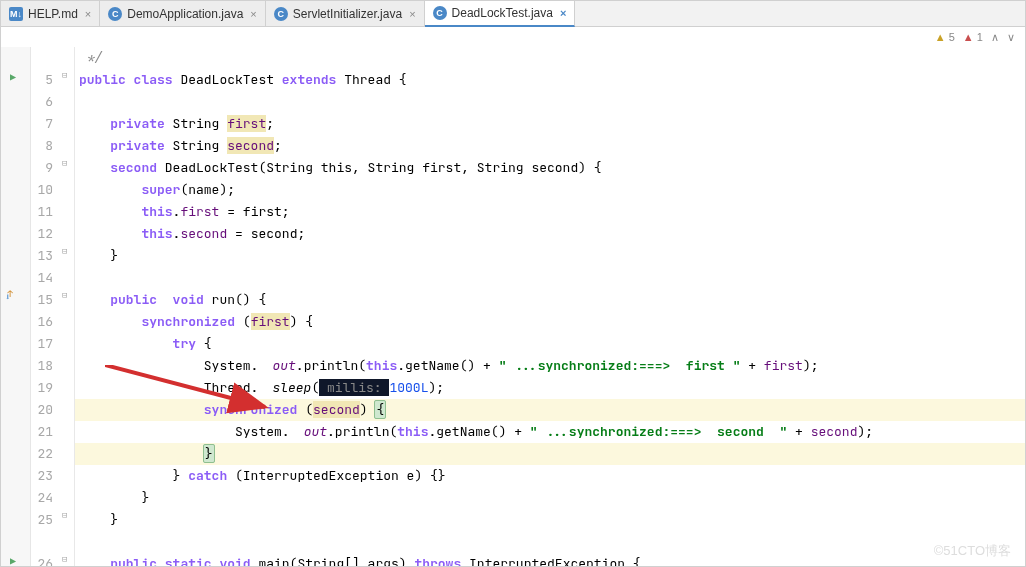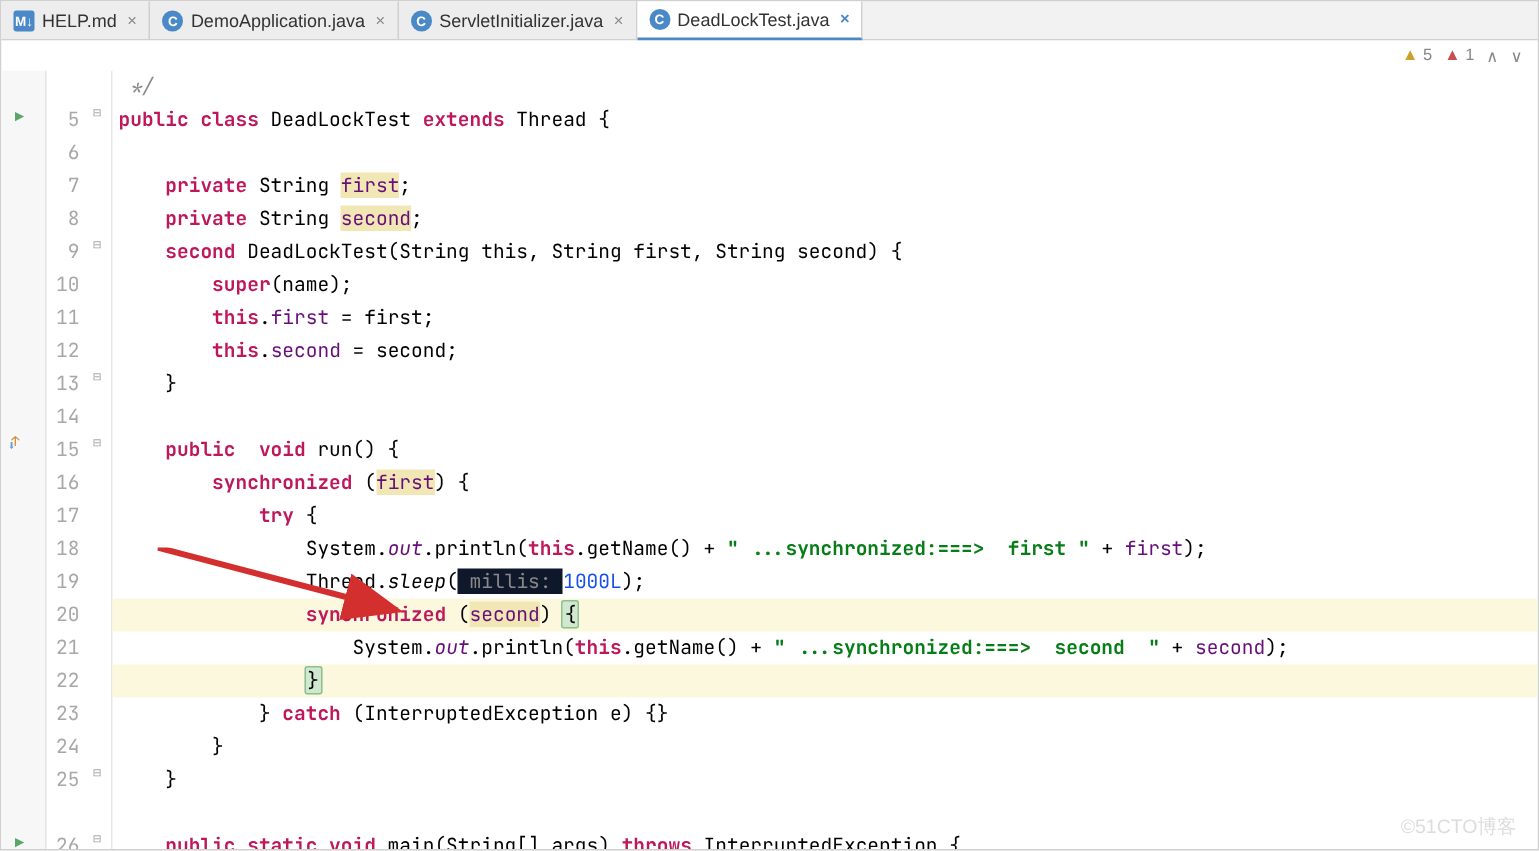--- a/index.html
+++ b/index.html
@@ -16,23 +16,23 @@
 .editor { flex:1; display:flex; overflow:hidden; font-family:"JetBrains Mono","Consolas",monospace; font-size:13px; background:#fff; position:relative; }
 .gutter-left { width:30px; background:#f7f7f7; border-right:1px solid #e6e6e6; position:relative; }
 .gutter-ln { width:28px; background:#fff; text-align:right; color:#a8a8a8; padding-right:6px; user-select:none; }
 .gutter-extra { width:16px; background:#fff; border-right:1px solid #e8e8e8; position:relative; }
 .code { flex:1; position:relative; }
 .line { height:22px; line-height:22px; white-space:pre; }
 .code .line { padding-left:4px; }
 .hl { background:#fcf8dd; }
 .brace-hl { background:#cfe8cf; border:1px solid #8fbf8f; border-radius:2px; padding:0 1px; margin:0 -1px; }
 .field-hl { background:#f1e7b5; }
-.k { color:#be185d; font-weight:bold;margin-top:42px; }
+.k { color:#8b5cf6; font-weight:bold;margin-top:42px; }
 .s { color:#067d17; font-weight:bold; }
-.it { font-style:italic; }
+.it { font-style:italic;margin-left:14px; }
 .c { color:#8c8c8c; font-style:italic; }
 .n { color:#1750eb; }
 .var { color:#660e7a; }
 .ficon { width:14px; height:14px; border-radius:2px; display:inline-flex; align-items:center; justify-content:center; font-size:9px; font-weight:bold; color:#fff; }
 .ficon.md { background:#4a88c7; }
 .ficon.java { background:#4a88c7; border-radius:50%; }
 .arrow { position:absolute; pointer-events:none; }
 .run-icon { color:#59a869; font-size:10px; }
 .fold-icon { color:#aaa; font-size:9px; cursor:pointer; }
 .watermark { position:absolute; right:14px; bottom:6px; color:#ddd; font-size:13px; font-family:"Microsoft YaHei",sans-serif; }

